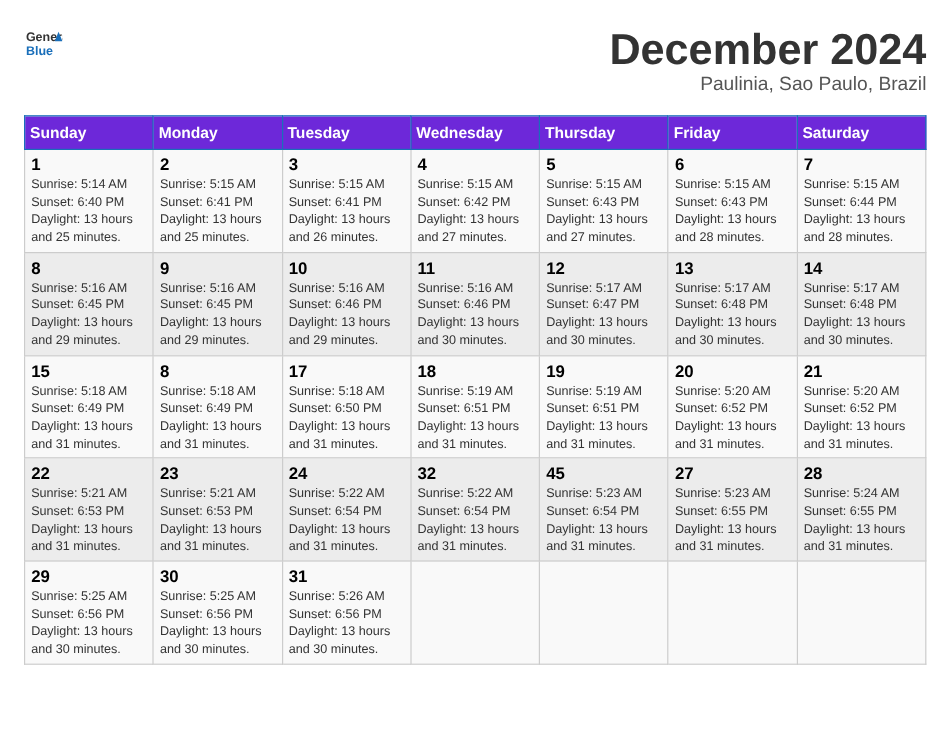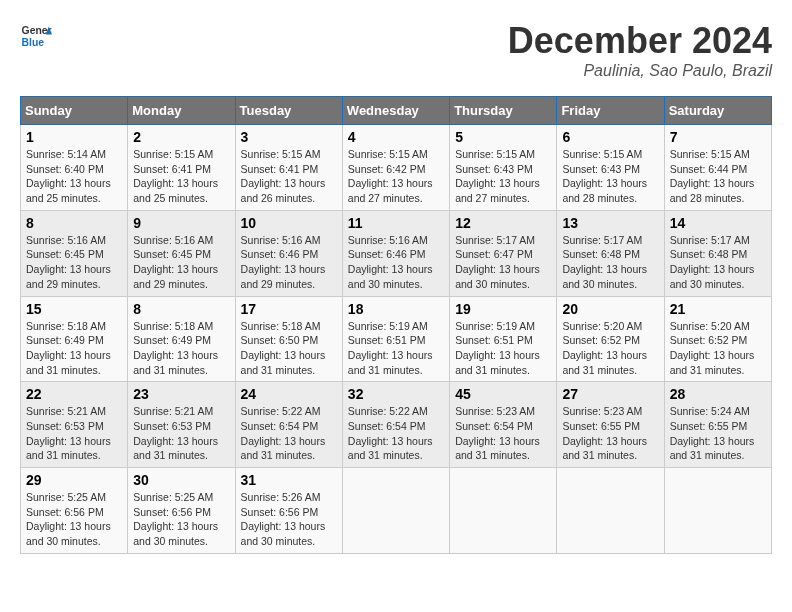--- a/index.html
+++ b/index.html
@@ -29,29 +29,28 @@
       text-align: right;
     }
     .calendar-title {
       font-size: 36px;
       font-weight: bold;
       color: #333;
     }
     .calendar-subtitle {
       font-size: 16px;
       color: #555;
-      font-style: italic;
     }
     table {
       width: 100%;
       border-collapse: collapse;
       font-size: 11px;
     }
     thead tr th {
-      background: #737373;
+      background: #6d28d9;
       color: #fff;
       padding: 6px 4px;
       font-size: 13px;
       font-weight: bold;
       border: 1px solid #1a6fba;
       text-align: left;
     }
     tbody tr td {
       vertical-align: top;
       padding: 4px 5px;

